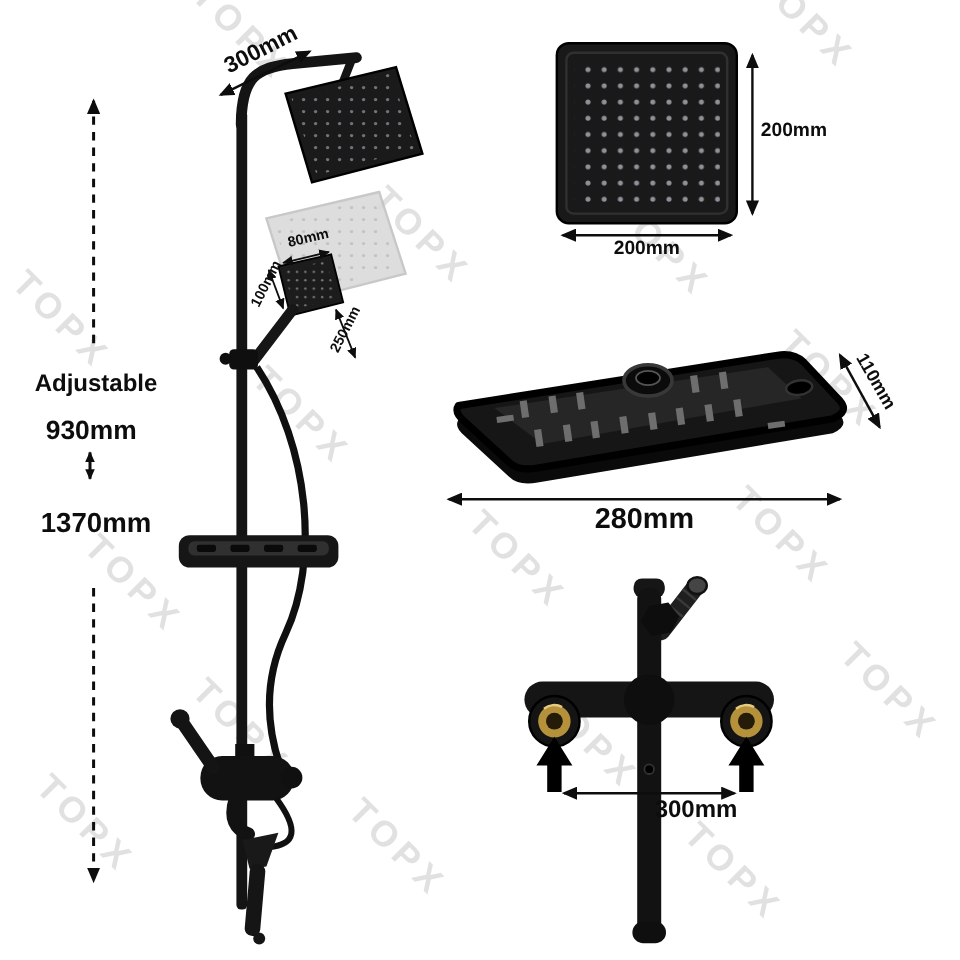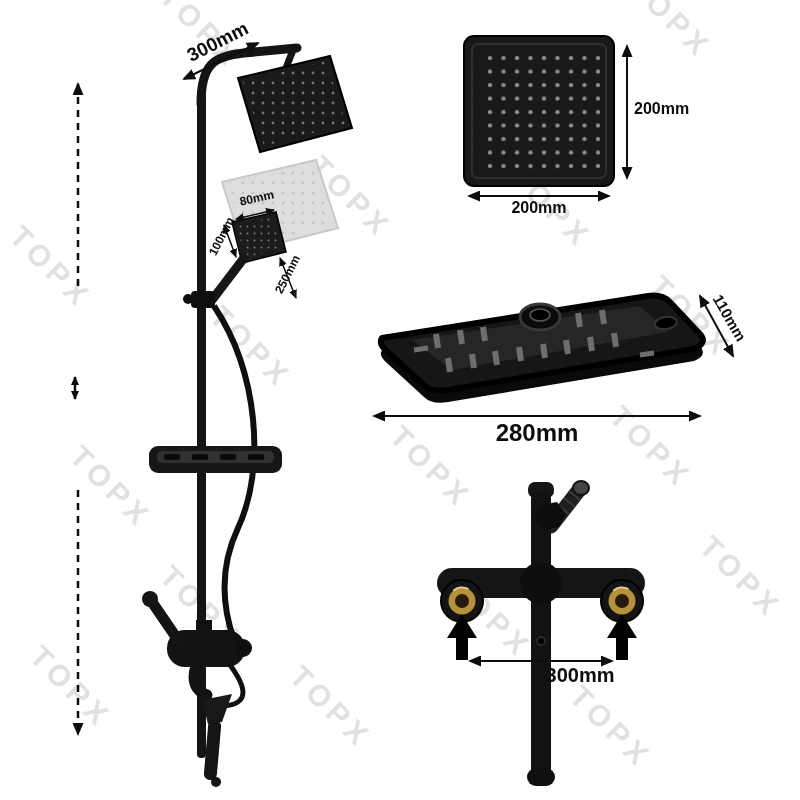--- a/index.html
+++ b/index.html
@@ -188,22 +188,25 @@
   </svg>
 
   <div class="label" style="left:170px;top:32px;width:96px;font-size:19px;transform:rotate(-27deg)">300mm</div>
 
   <div class="label" style="left:233px;top:192px;width:48px;font-size:12px;transform:rotate(-13deg)">80mm</div>
 
   <div class="label" style="left:196px;top:230px;width:52px;font-size:12px;transform:rotate(-63deg)">100mm</div>
 
   <div class="label" style="left:262px;top:268px;width:52px;font-size:12px;transform:rotate(-63deg)">250mm</div>
 
-
-
+  <div class="label" style="left:16px;top:309px;width:128px;font-size:20px">Adjustable</div>
+
+  <div class="label" style="left:16px;top:347px;width:120px;font-size:22px">930mm</div>
+
+  <div class="label" style="left:12px;top:423px;width:136px;font-size:23px">1370mm</div>
 
   <div class="label" style="left:634px;top:100px;width:60px;font-size:16px;text-align:left">200mm</div>
 
   <div class="label" style="left:502px;top:199px;width:74px;font-size:16px">200mm</div>
 
   <div class="label" style="left:698px;top:310px;width:62px;font-size:15px;transform:rotate(60deg)">110mm</div>
 
   <div class="label" style="left:495px;top:420px;width:84px;font-size:24px">280mm</div>
 
   <div class="label" style="left:538px;top:664px;width:84px;font-size:20px">300mm</div>

